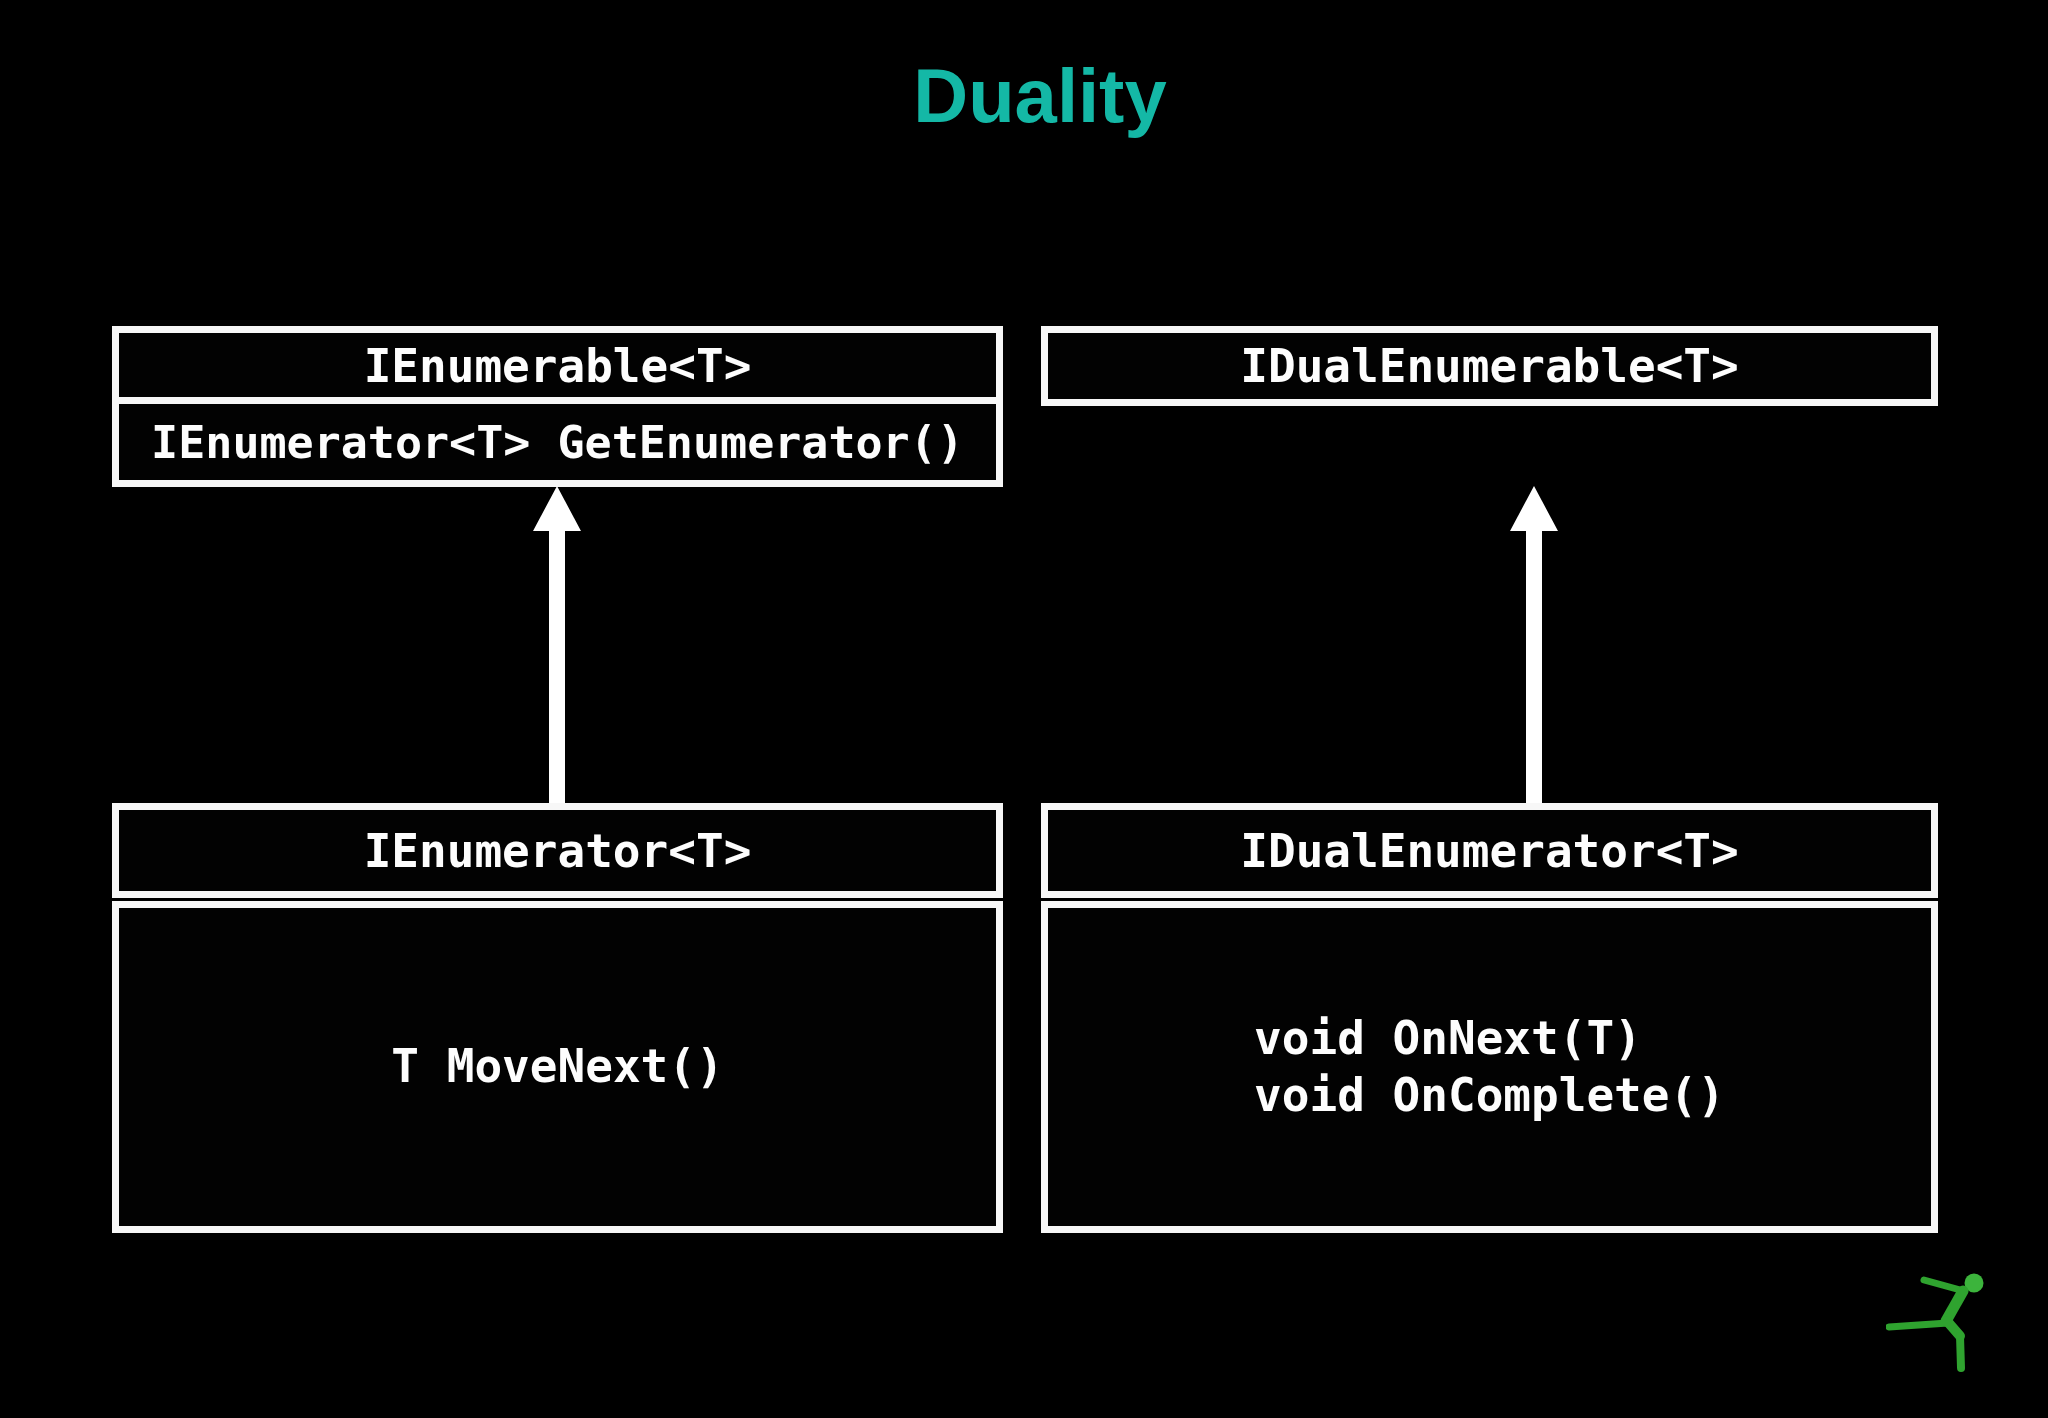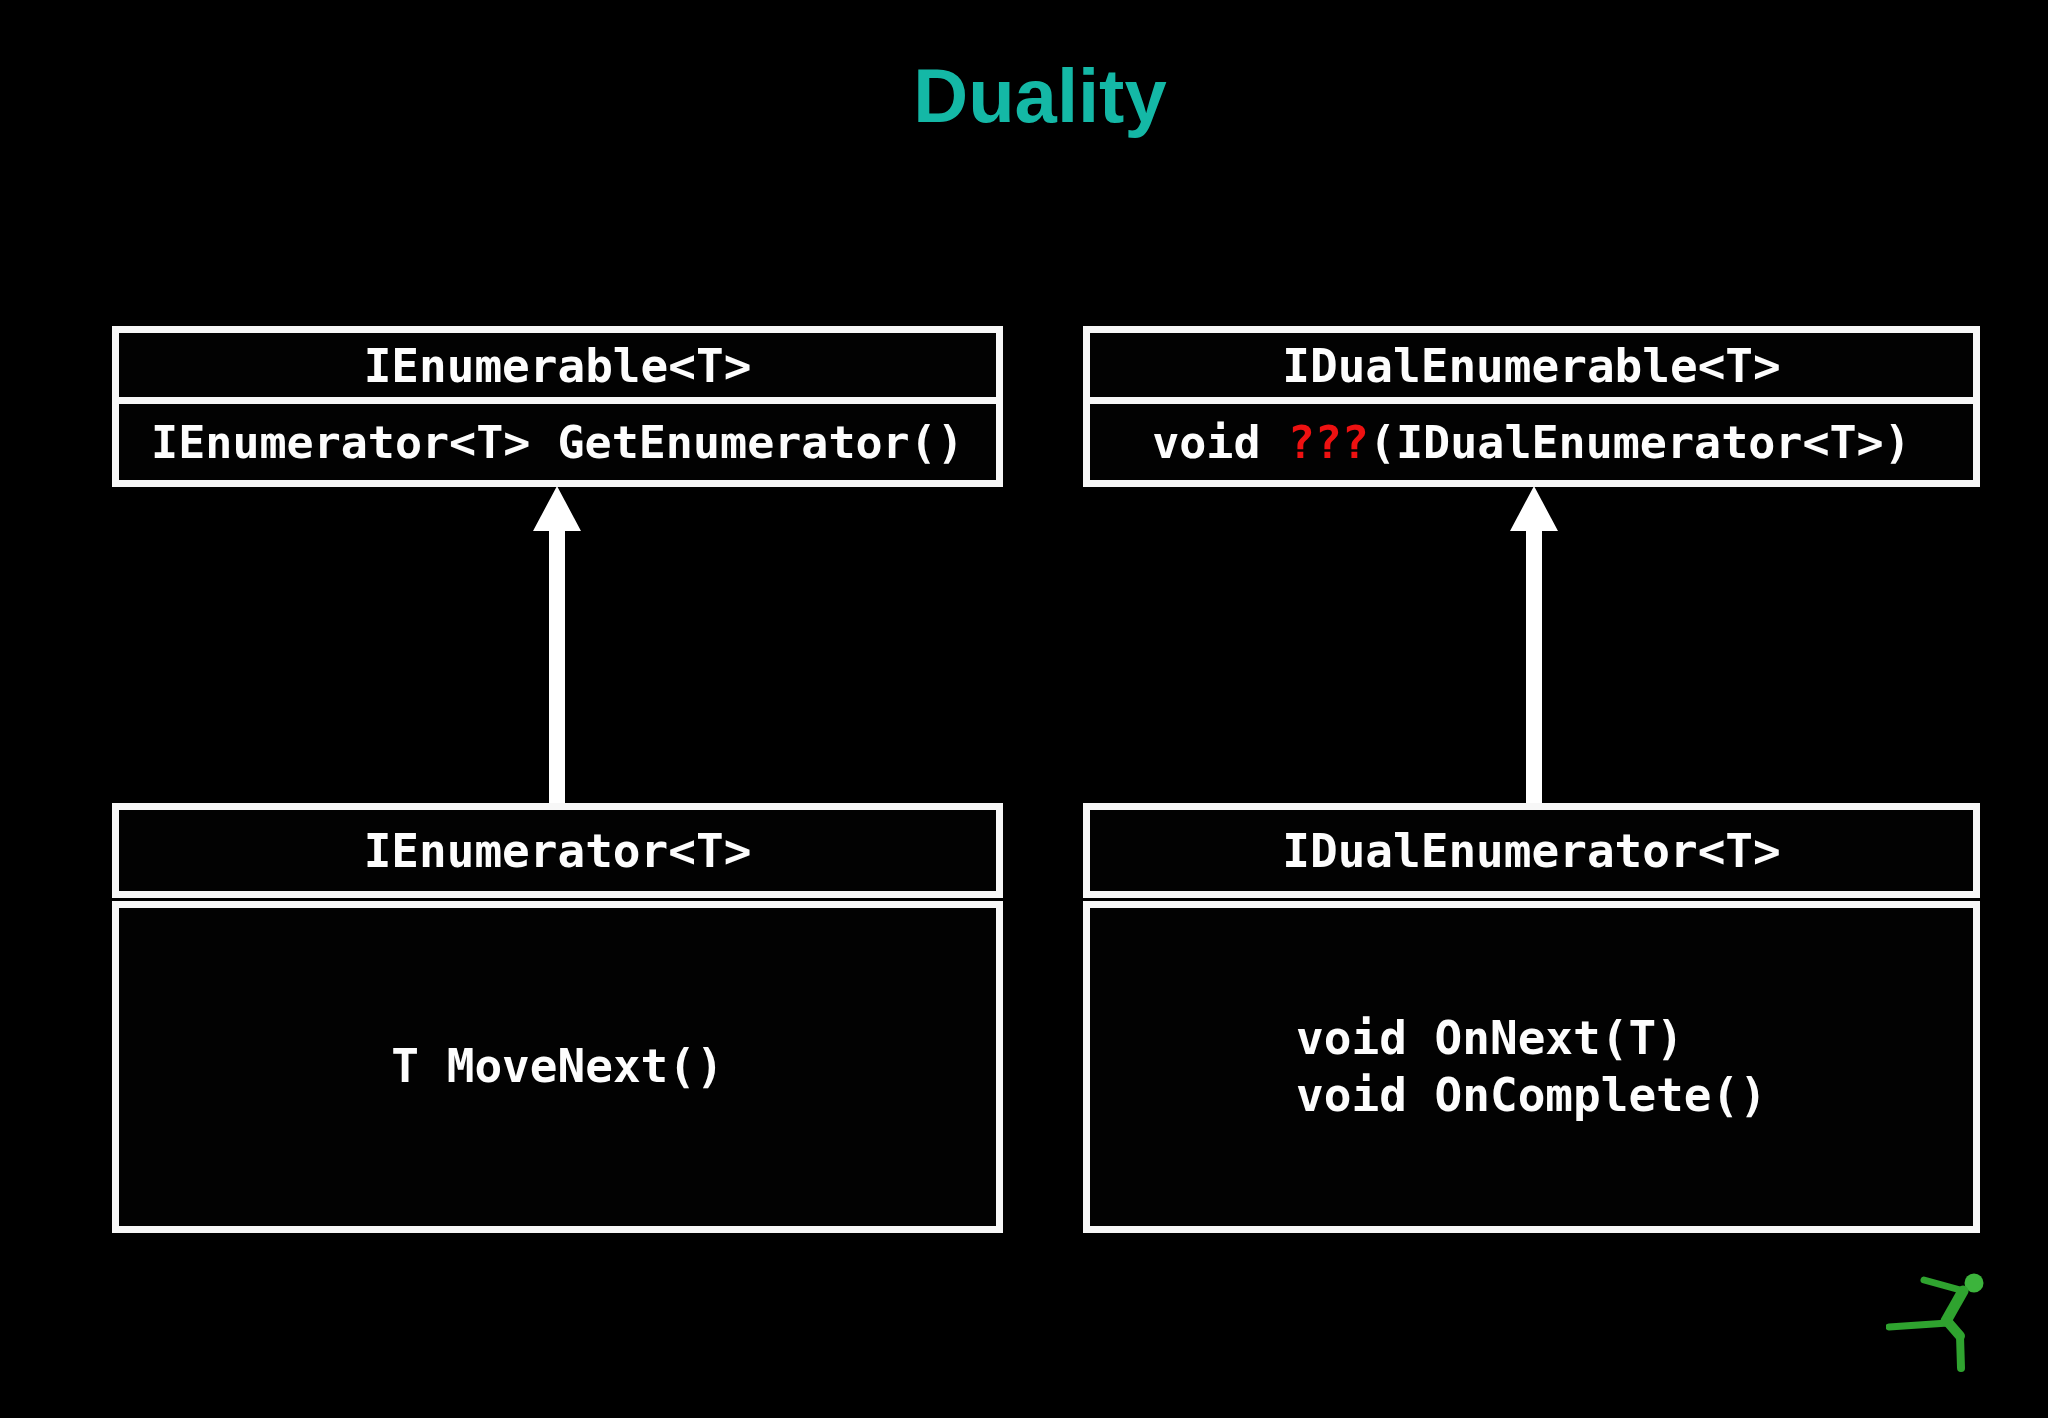--- a/index.html
+++ b/index.html
@@ -29,21 +29,21 @@
     color:#fdfdfd;
     display:flex;
     align-items:center;
     justify-content:center;
     font-weight:700;
   }
   .hdr{ font-size:46px; }
   .mrow{ font-size:45px; white-space:pre; }
   
   .col-l{ left:112px; width:891px; }
-  .col-r{ left:1083px; width:897px;text-align:right; }
+  .col-r{ left:1041px; width:897px;text-align:right; }
   .r-top-hdr{ top:298px; height:80px;margin-top:28px; }
   .r-top-m  { top:397px; height:90px; }
   .r-bot-hdr{ top:803px; height:95px; }
   .r-bot-bod{ top:901px; height:332px; }
   .body-list{
     display:flex;
     flex-direction:column;
     align-items:flex-start;
     font-size:46px;
     line-height:1.25;
@@ -80,23 +80,20 @@
   <div class="rect hdr col-l r-top-hdr">
     <span>IEnumerable&lt;T&gt;</span>
   </div>
   <div class="rect mrow col-l r-top-m">
     <span>IEnumerator&lt;T&gt; GetEnumerator()</span>
   </div>
 
   <div class="rect hdr col-r r-top-hdr">
     <span>IDualEnumerable&lt;T&gt;</span>
   </div>
-  <div class="rect mrow col-r r-top-m">
-    <span><span>void </span><span class="unknown">???</span><span>(IDualEnumerator&lt;T&gt;)</span></span>
-  </div>
 
   <div class="arrow arrow-left">
     <div class="head"></div>
     <div class="shaft"></div>
   </div>
   <div class="arrow arrow-right">
     <div class="head"></div>
     <div class="shaft"></div>
   </div>
 

